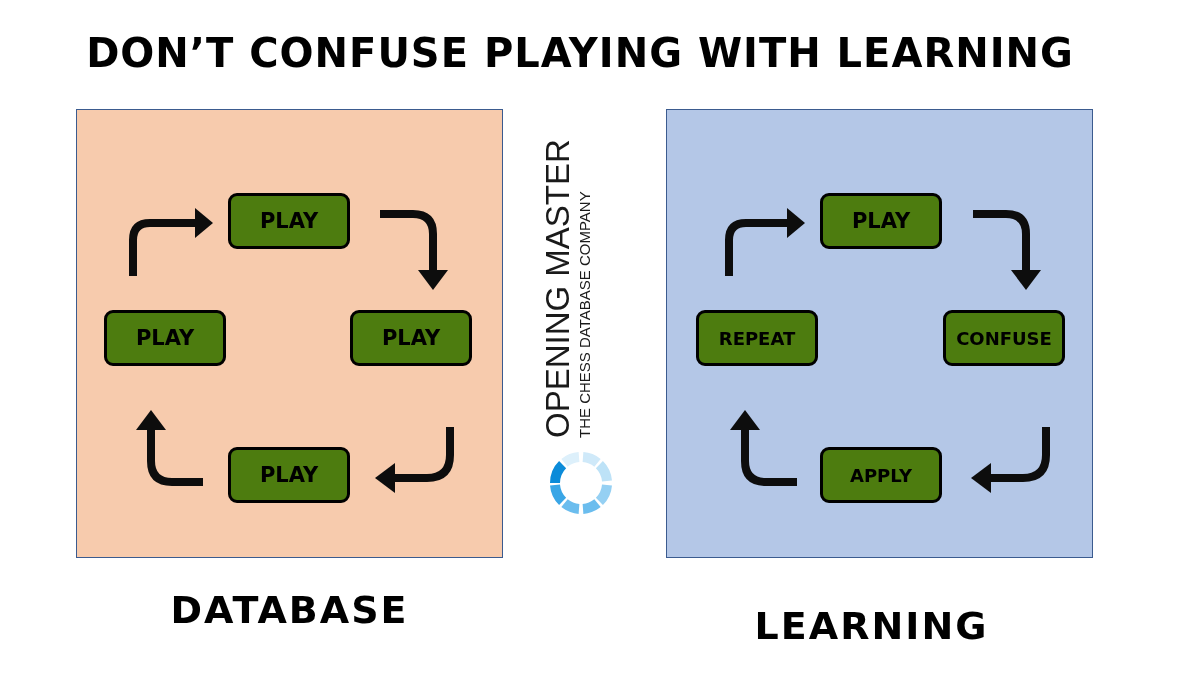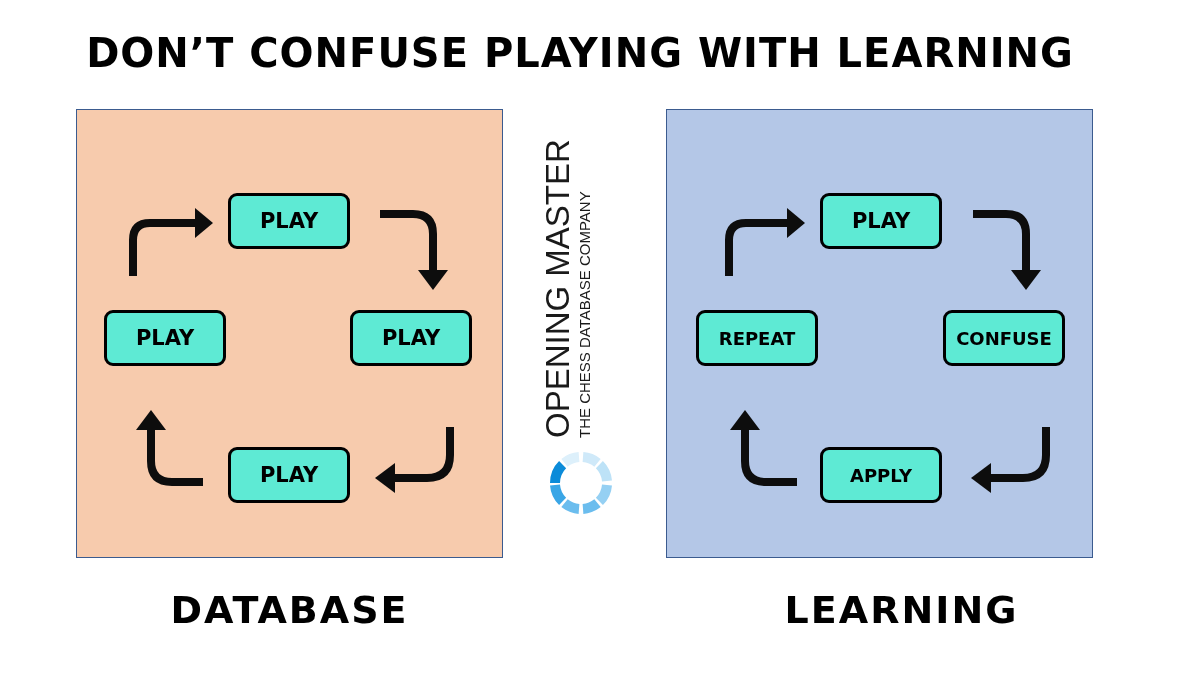--- a/index.html
+++ b/index.html
@@ -1,21 +1,21 @@
 <!DOCTYPE html>
 <html><head>
 <meta charset="utf-8">
 <style>
   html,body{margin:0;padding:0;}
   body{width:1200px;height:675px;background:#ffffff;position:relative;overflow:hidden;font-family:"DejaVu Sans",sans-serif;}
   .title{position:absolute;left:0;width:1160px;top:30px;text-align:center;font-family:"DejaVu Sans",sans-serif;font-weight:bold;font-size:40px;letter-spacing:1px;color:#000;}
   .panel{position:absolute;top:109px;width:427px;height:449px;border:1px solid #3b5b8f;box-sizing:border-box;}
   .panel.left{left:76px;background:#f7cbad;}
   .panel.right{left:666px;background:#b4c7e7;}
-  .box{position:absolute;width:122px;height:56px;background:#5eead4;border:3px solid #000;border-radius:9px;box-sizing:border-box;display:flex;align-items:center;justify-content:center;font-weight:bold;font-size:21px;color:#000;}
+  .box{position:absolute;width:122px;height:56px;background:#4d7c0f;border:3px solid #000;border-radius:9px;box-sizing:border-box;display:flex;align-items:center;justify-content:center;font-weight:bold;font-size:21px;color:#000;}
   .box.small{font-size:18px;}
   .caption{position:absolute;top:588px;width:427px;text-align:center;font-weight:bold;font-size:38px;letter-spacing:2px;color:#000;}
   svg.arrows{position:absolute;left:0;top:0;}
   .logo{position:absolute;left:540px;top:150px;width:80px;height:370px;}
   .logo-text{position:absolute;left:0;top:0;transform-origin:0 0;transform:translate(0px,288px) rotate(-90deg);white-space:nowrap;}
   .logo-main{font-size:33px;color:#1a1a1a;font-family:"Liberation Sans",sans-serif;line-height:36px;letter-spacing:0px;}
   .logo-sub{font-size:15px;color:#1a1a1a;font-family:"Liberation Sans",sans-serif;line-height:18px;}
 </style>
 </head>
 <body>
@@ -76,13 +76,13 @@
       <polygon points="344,160 374,160 359,180"></polygon>
       <polygon points="324,353 304,368 324,383"></polygon>
       <polygon points="63,320 93,320 78,300"></polygon>
     </g>
   </svg>
   <div class="box" style="left:153px;top:83px;">PLAY</div>
   <div class="box small" style="left:276px;top:200px;">CONFUSE</div>
   <div class="box small" style="left:29px;top:200px;">REPEAT</div>
   <div class="box small" style="left:153px;top:337px;">APPLY</div>
 </div>
-<div class="caption" style="left:688px;">LEARNING</div>
+<div class="caption" style="left:658px;margin-top:16px;">LEARNING</div>
 
 </body></html>

